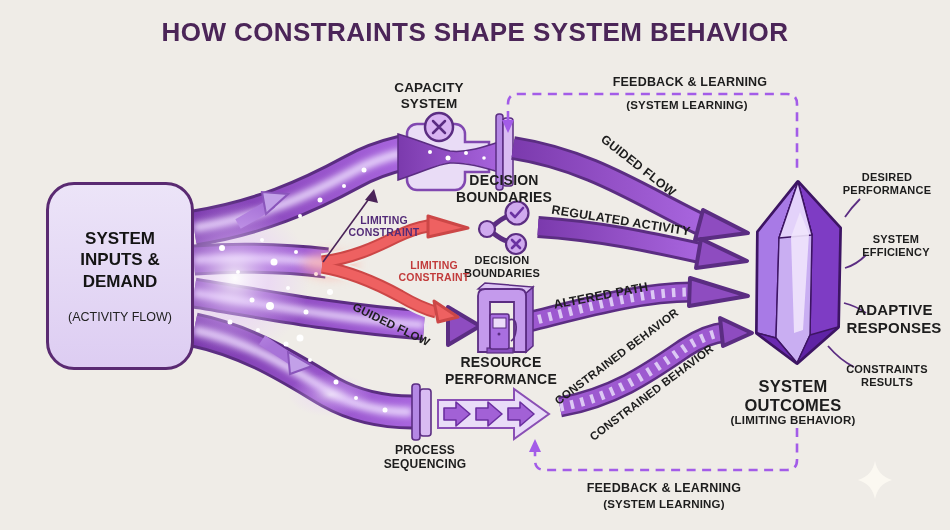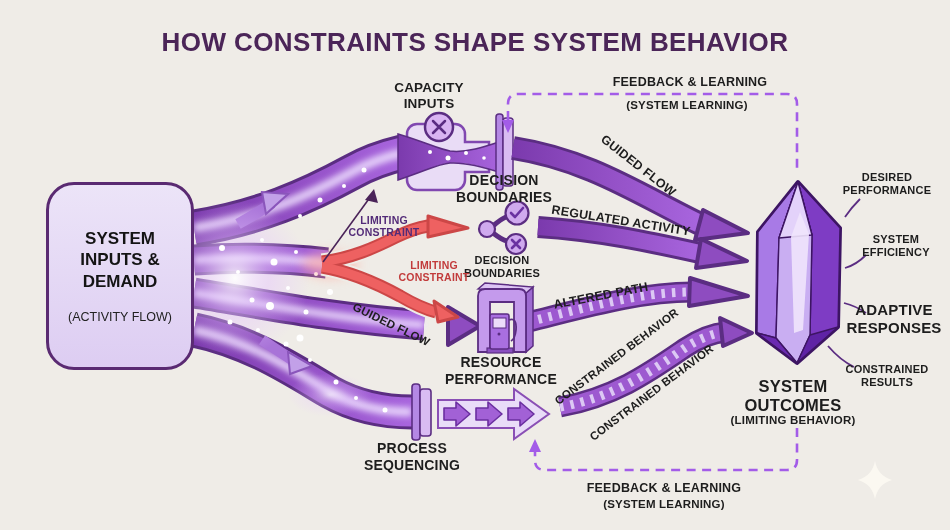--- a/index.html
+++ b/index.html
@@ -233,67 +233,67 @@
   <g fill="none" stroke="#5b2d82" stroke-width="1.8">
     <path d="M845,217 Q851,208 860,199"></path>
     <path d="M845,268 Q856,265 866,255"></path>
     <path d="M844,303 Q856,306 866,313"></path>
     <path d="M828,346 Q840,360 854,367"></path>
   </g>
 
   <path d="M875,461 Q878,476 892,480 Q878,484 875,499 Q872,484 858,480 Q872,476 875,461 Z" fill="#fbf8f1"></path>
 </svg>
 
-<div class="lbl title" style="left:475px;top:42px;">HOW CONSTRAINTS SHAPE SYSTEM BEHAVIOR</div>
+<div class="lbl title" style="left:475px;top:32px;">HOW CONSTRAINTS SHAPE SYSTEM BEHAVIOR</div>
 
 <div class="inputBox">
   <div class="bt">SYSTEM
 INPUTS &amp;
 DEMAND</div>
   <div class="bs">(ACTIVITY FLOW)</div>
 </div>
 
 <div class="lbl" style="left:429px;top:96px;font-size:13.5px;">CAPACITY
-INPUTS</div>
+SYSTEM</div>
 
 <div class="lbl" style="left:690px;top:82px;font-size:12.5px;">FEEDBACK &amp; LEARNING</div>
 <div class="lbl sub" style="left:687px;top:106px;font-size:11.5px;">(SYSTEM LEARNING)</div>
 
 <div class="lbl" style="left:504px;top:189px;font-size:14px;">DECISION
 BOUNDARIES</div>
 <div class="lbl" style="left:502px;top:267px;font-size:11px;">DECISION
 BOUNDARIES</div>
 
 <div class="lbl purpleTxt" style="left:384px;top:226px;font-size:10.5px;">LIMITING
 CONSTRAINT</div>
 <div class="lbl redTxt" style="left:434px;top:271px;font-size:10.5px;">LIMITING
 CONSTRAINT</div>
 
 <div class="lbl rot" style="left:391px;top:325px;font-size:11.5px;transform:translate(-50%,-50%) rotate(26deg);">GUIDED FLOW</div>
 
 <div class="lbl" style="left:501px;top:371px;font-size:14px;">RESOURCE
 PERFORMANCE</div>
-<div class="lbl" style="left:412px;top:457px;font-size:14px;">PROCESS
+<div class="lbl" style="left:425px;top:457px;font-size:12px;">PROCESS
 SEQUENCING</div>
 
 <div class="lbl rot" style="left:638px;top:166px;font-size:12.5px;transform:translate(-50%,-50%) rotate(38deg);">GUIDED FLOW</div>
 <div class="lbl rot" style="left:621px;top:221px;font-size:12.5px;transform:translate(-50%,-50%) rotate(9deg);">REGULATED ACTIVITY</div>
 <div class="lbl rot" style="left:601px;top:296px;font-size:12.5px;transform:translate(-50%,-50%) rotate(-11deg);">ALTERED PATH</div>
 <div class="lbl rot" style="left:617px;top:357px;font-size:11.5px;transform:translate(-50%,-50%) rotate(-37deg);">CONSTRAINED BEHAVIOR</div>
 <div class="lbl rot" style="left:652px;top:393px;font-size:11.5px;transform:translate(-50%,-50%) rotate(-37deg);">CONSTRAINED BEHAVIOR</div>
 
 <div class="lbl" style="left:793px;top:396px;font-size:16.5px;font-weight:800;">SYSTEM
 OUTCOMES</div>
 <div class="lbl sub" style="left:793px;top:421px;font-size:11.5px;">(LIMITING BEHAVIOR)</div>
 
 <div class="lbl" style="left:887px;top:184px;font-size:11px;">DESIRED
 PERFORMANCE</div>
 <div class="lbl" style="left:896px;top:246px;font-size:11px;">SYSTEM
 EFFICIENCY</div>
 <div class="lbl" style="left:894px;top:319px;font-size:15px;">ADAPTIVE
 RESPONSES</div>
-<div class="lbl" style="left:887px;top:376px;font-size:11px;">CONSTRAINED
+<div class="lbl" style="left:887px;top:376px;font-size:11px;">CONSTRAINTS
 RESULTS</div>
 
 <div class="lbl" style="left:664px;top:488px;font-size:12.5px;">FEEDBACK &amp; LEARNING</div>
 <div class="lbl sub" style="left:664px;top:505px;font-size:11.5px;">(SYSTEM LEARNING)</div>
 
 </div>
 
 </body></html>

